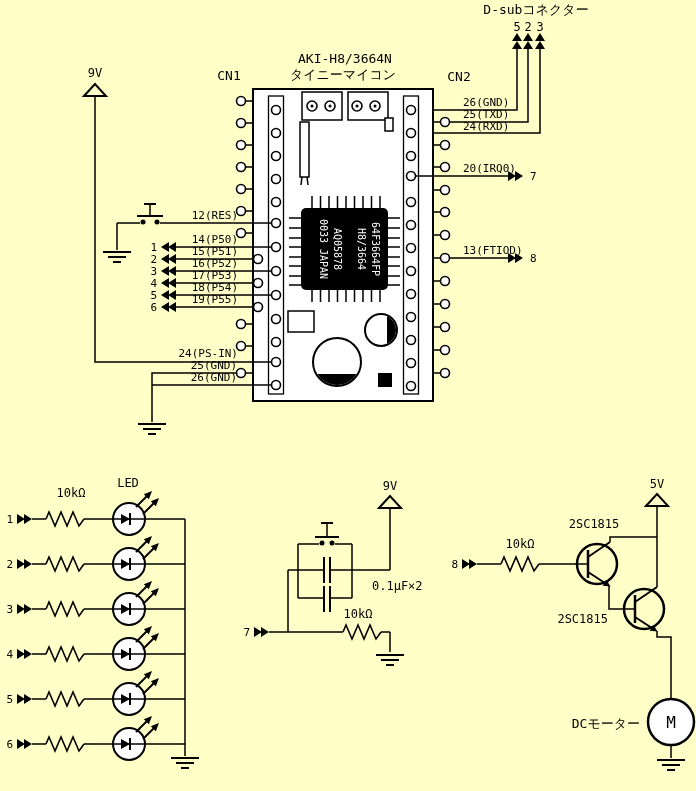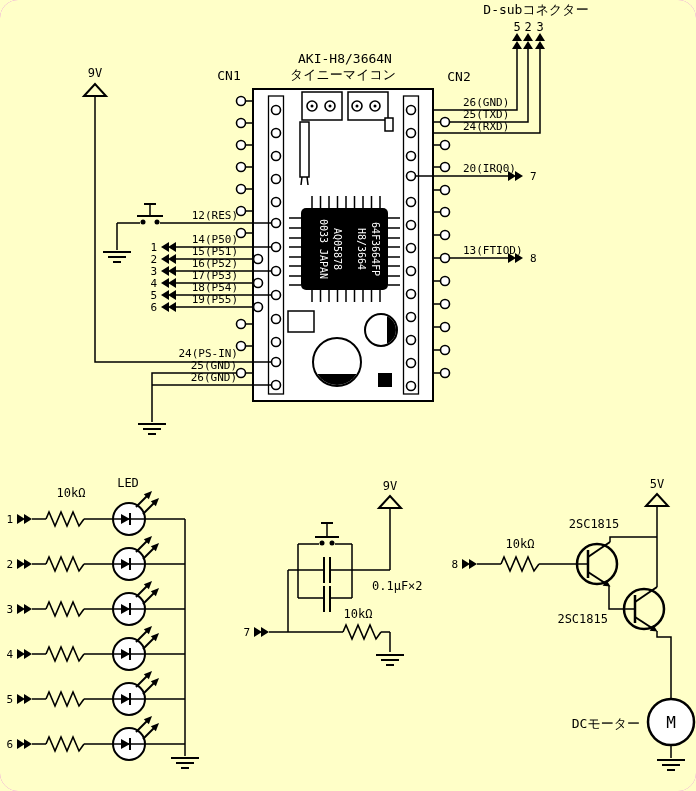--- a/index.html
+++ b/index.html
@@ -1,16 +1,16 @@
 <!DOCTYPE html>
 <html><head>
 <meta charset="utf-8">
 <style>
   html,body{margin:0;padding:0;background:#FFFFC8;}
-  .stage{position:relative;width:696px;height:791px;background:#d946ef;overflow:hidden;border-radius:18px;}
+  .stage{position:relative;width:696px;height:791px;background:#d946ef;overflow:hidden;}
   svg{display:block;}
   text{font-family:"DejaVu Sans Mono","DejaVu Sans","Liberation Sans",sans-serif;fill:#000;}
   .t11{font-size:11px;}
   .t12{font-size:12px;}
   .t13{font-size:13px;}
   .ictext{font-size:10px;fill:#fff;}
   .wire{stroke:#000;stroke-width:1.5;fill:none;}
   .wire2{stroke:#000;stroke-width:2;fill:none;}
   .pin{stroke:#000;stroke-width:1.6;fill:#fff;}
   .blk{fill:#000;stroke:none;}

